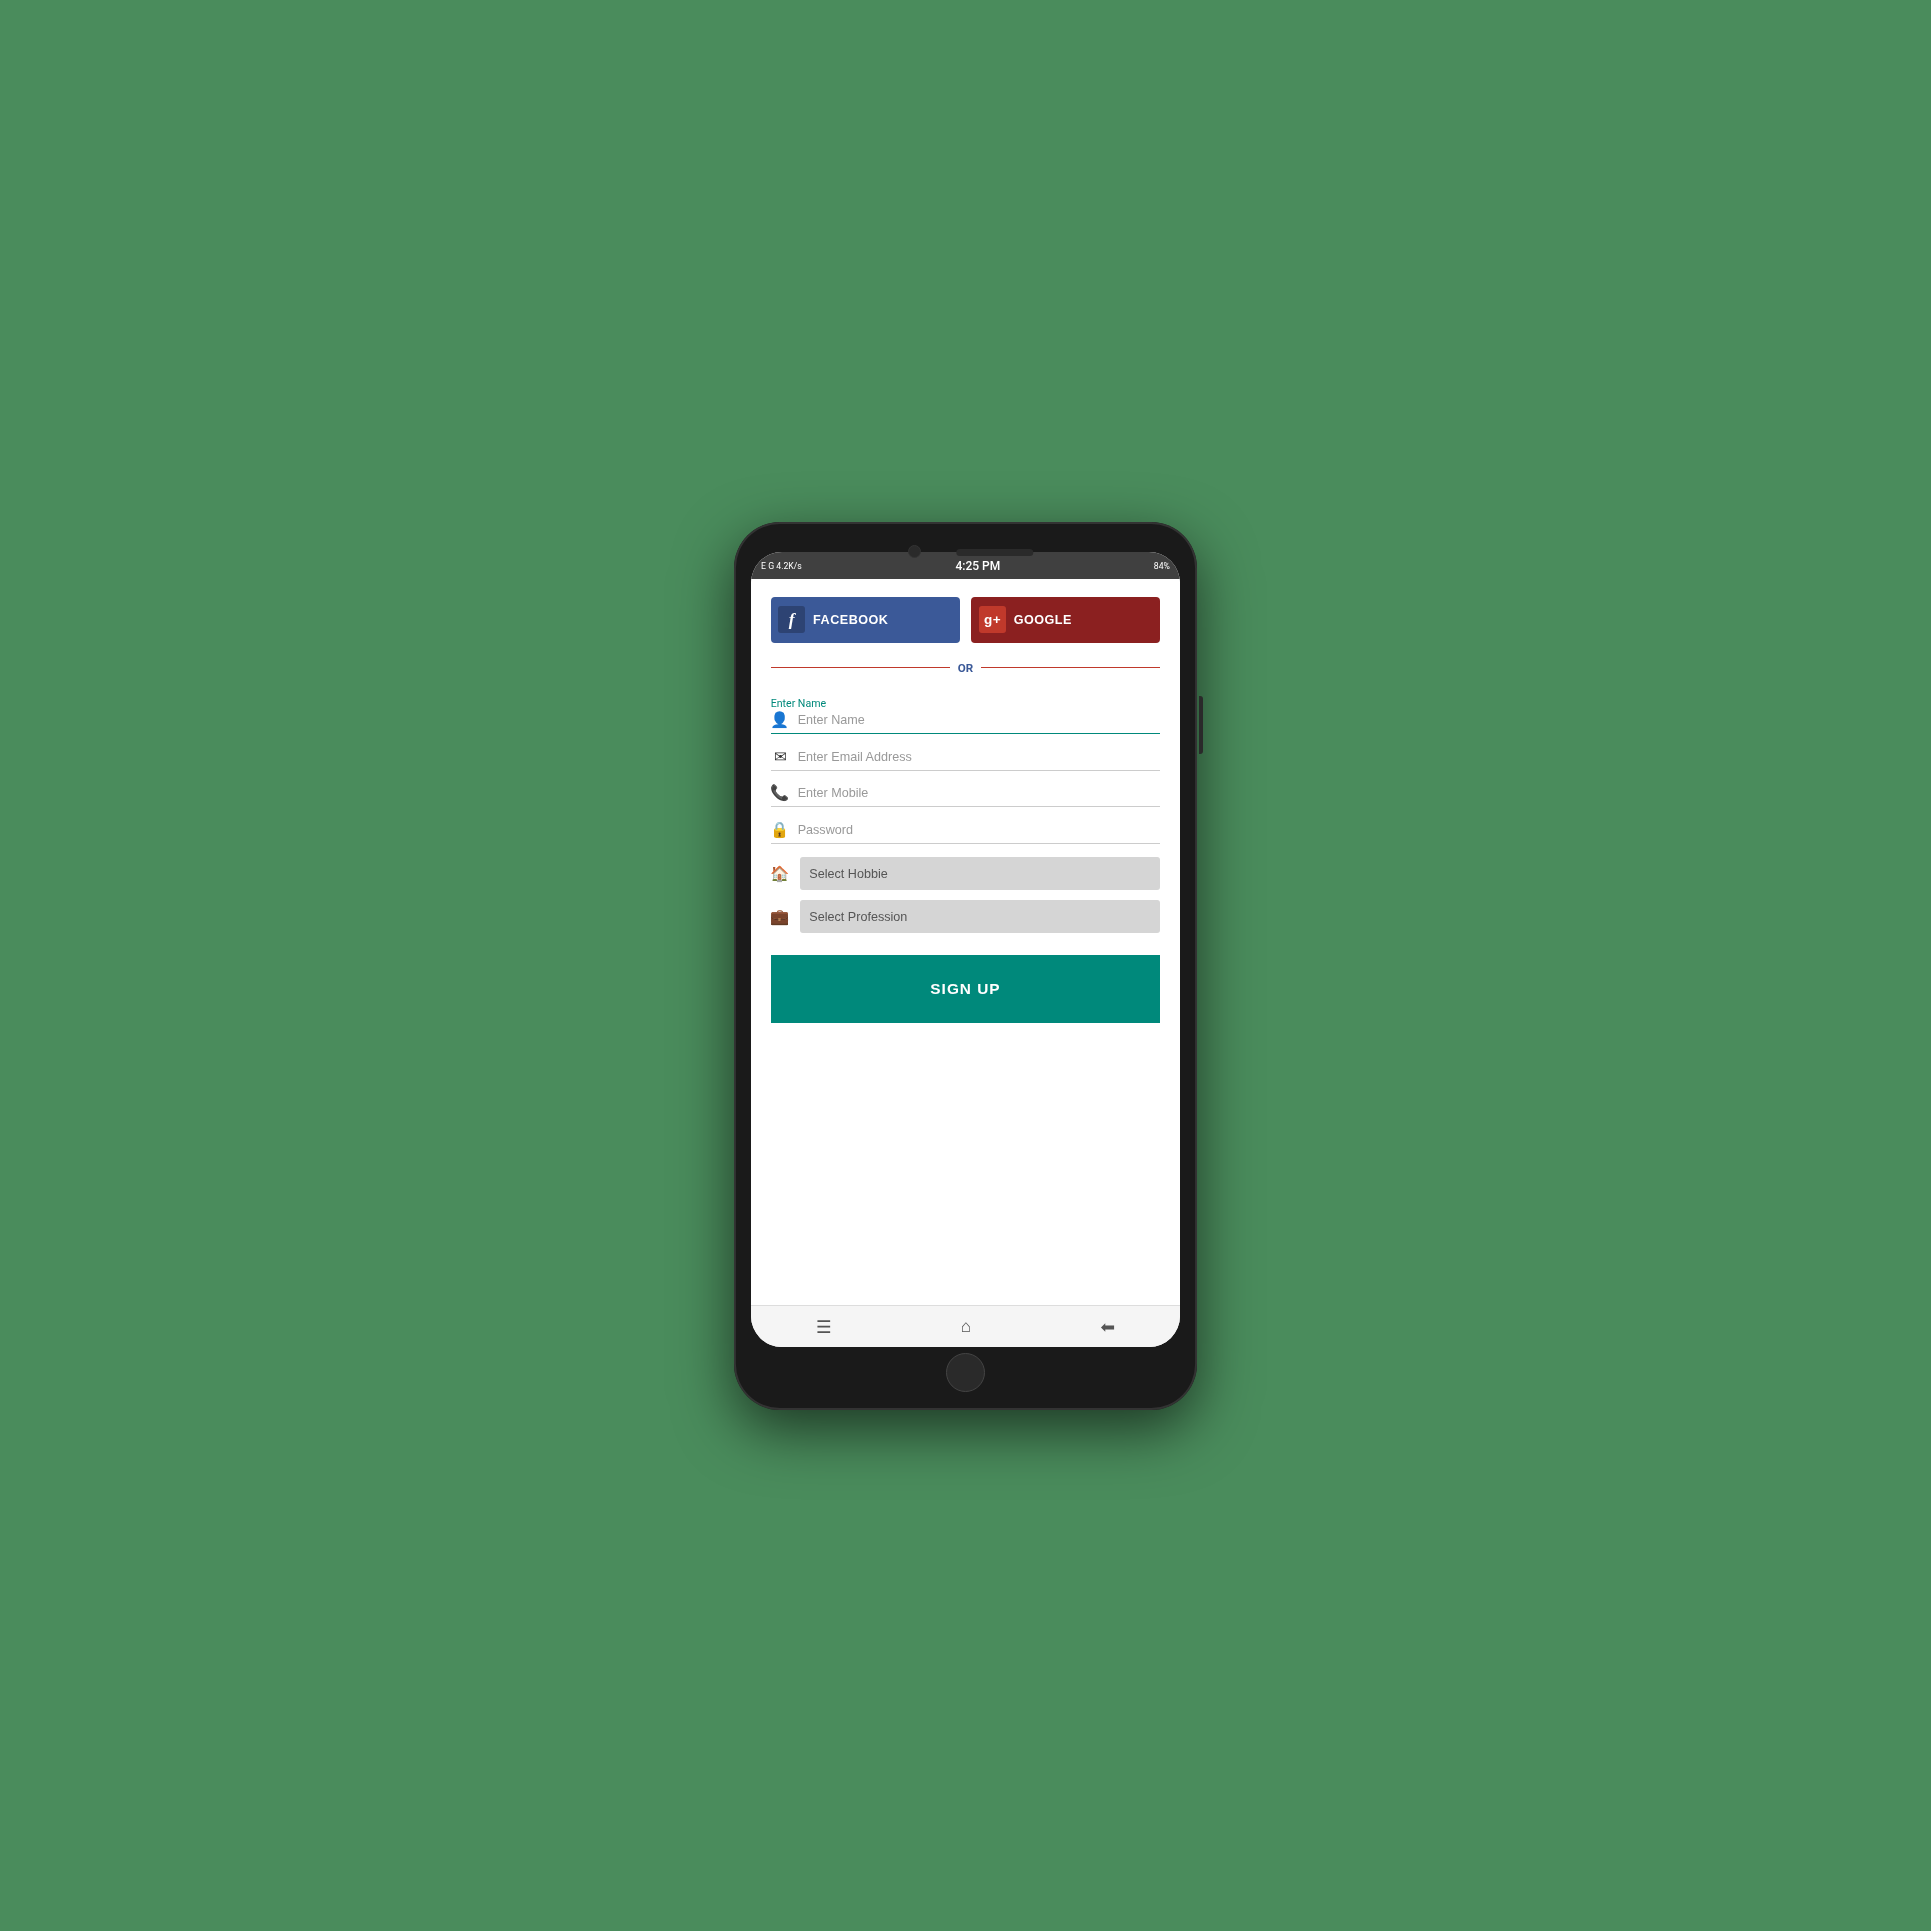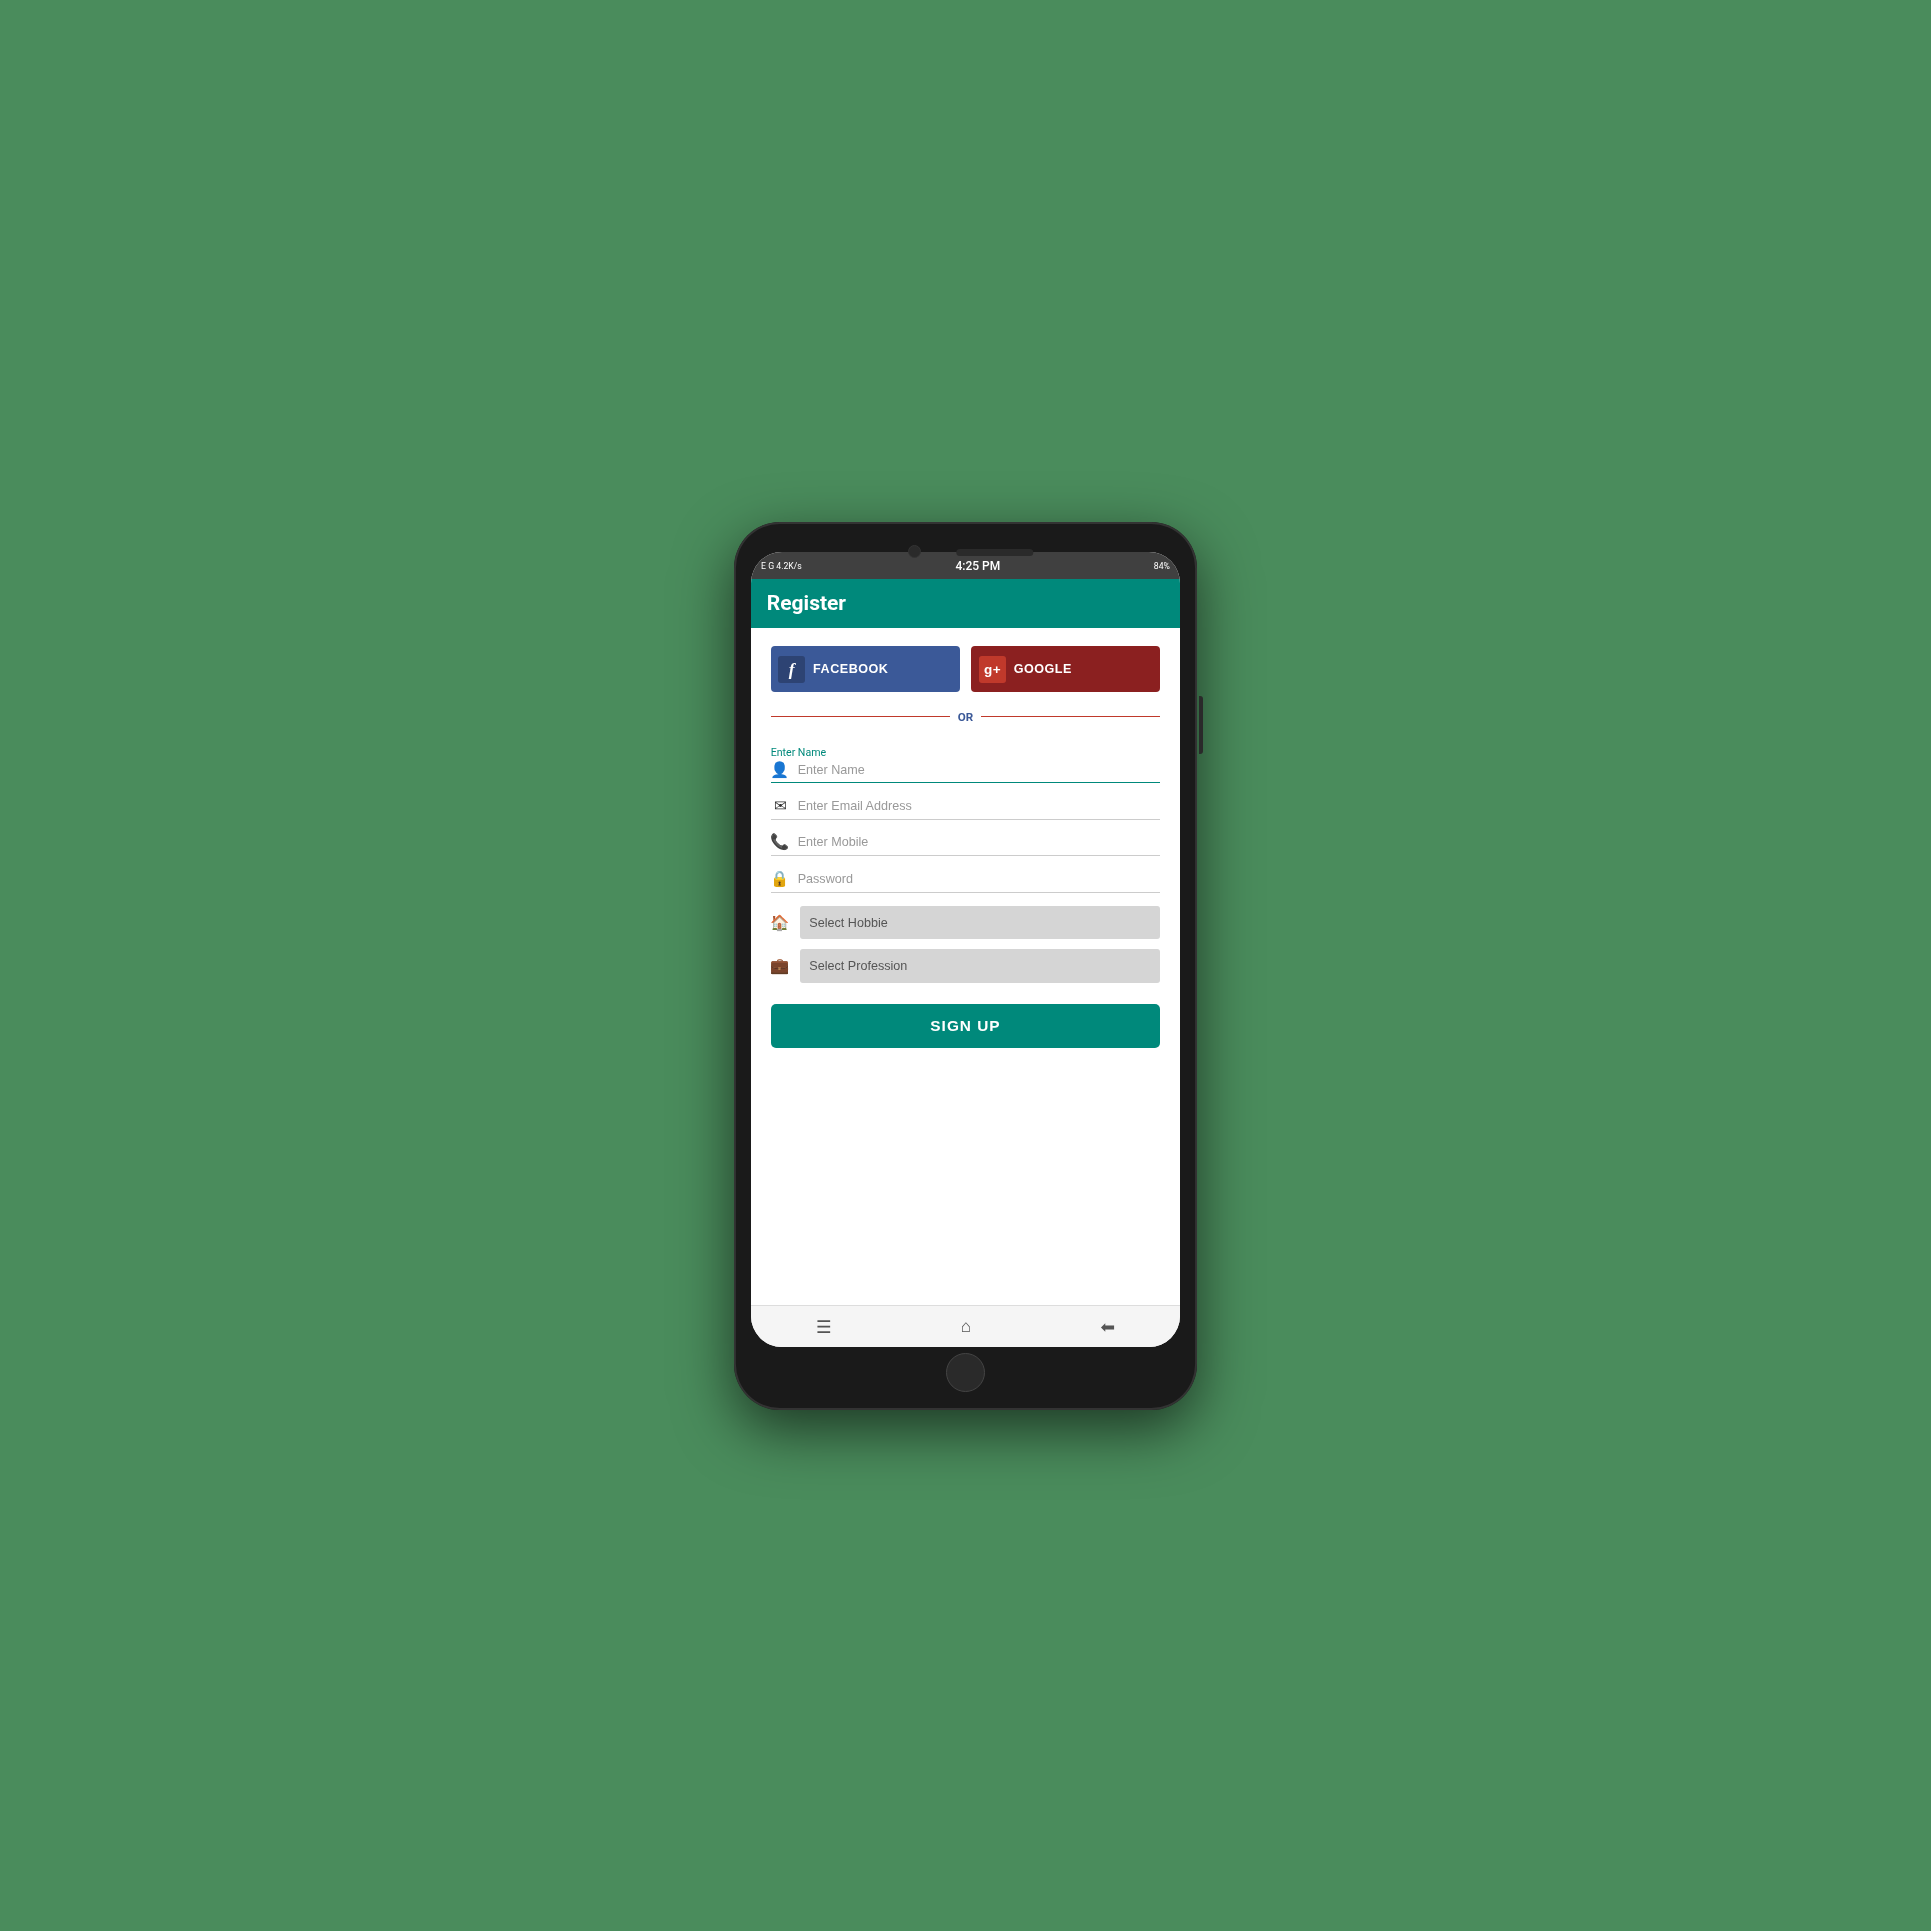--- a/index.html
+++ b/index.html
@@ -258,22 +258,22 @@
       cursor: pointer;
       appearance: none;
       -webkit-appearance: none;
     }
 
     
     .signup-btn {
       background: #00897b;
       color: white;
       border: none;
-      border-radius: 5px;
-      padding: 13px;
+      border-radius: 0;
+      padding: 25px;
       font-size: 15.4px;
       font-weight: bold;
       letter-spacing: 1px;
       cursor: pointer;
       width: 100%;
       margin-top: 11.6px;
       text-align: center;
     }
 
     
@@ -327,23 +327,20 @@
     <div class="status-bar">
       <div class="status-left">
         <span>E  G 4.2K/s</span>
       </div>
       <div class="status-center">4:25 PM</div>
       <div class="status-right">
         <span>84%</span>
       </div>
     </div>
 
-    <div class="app-header">
-      <div class="app-title">Register</div>
-    </div>
 
     <div class="screen-content">
 
       <div class="social-row">
         <button class="btn-facebook">
           <div class="fb-icon">f</div>
           <span>FACEBOOK</span>
         </button>
         <button class="btn-google">
           <div class="gplus-icon">g+</div>

